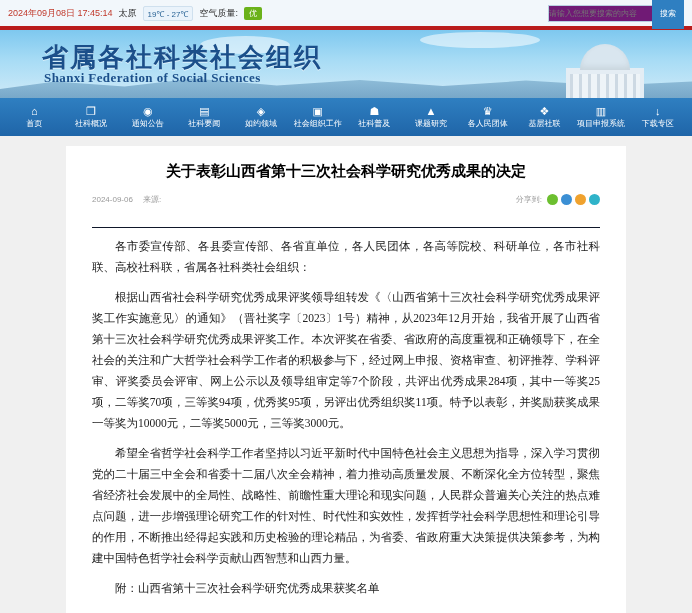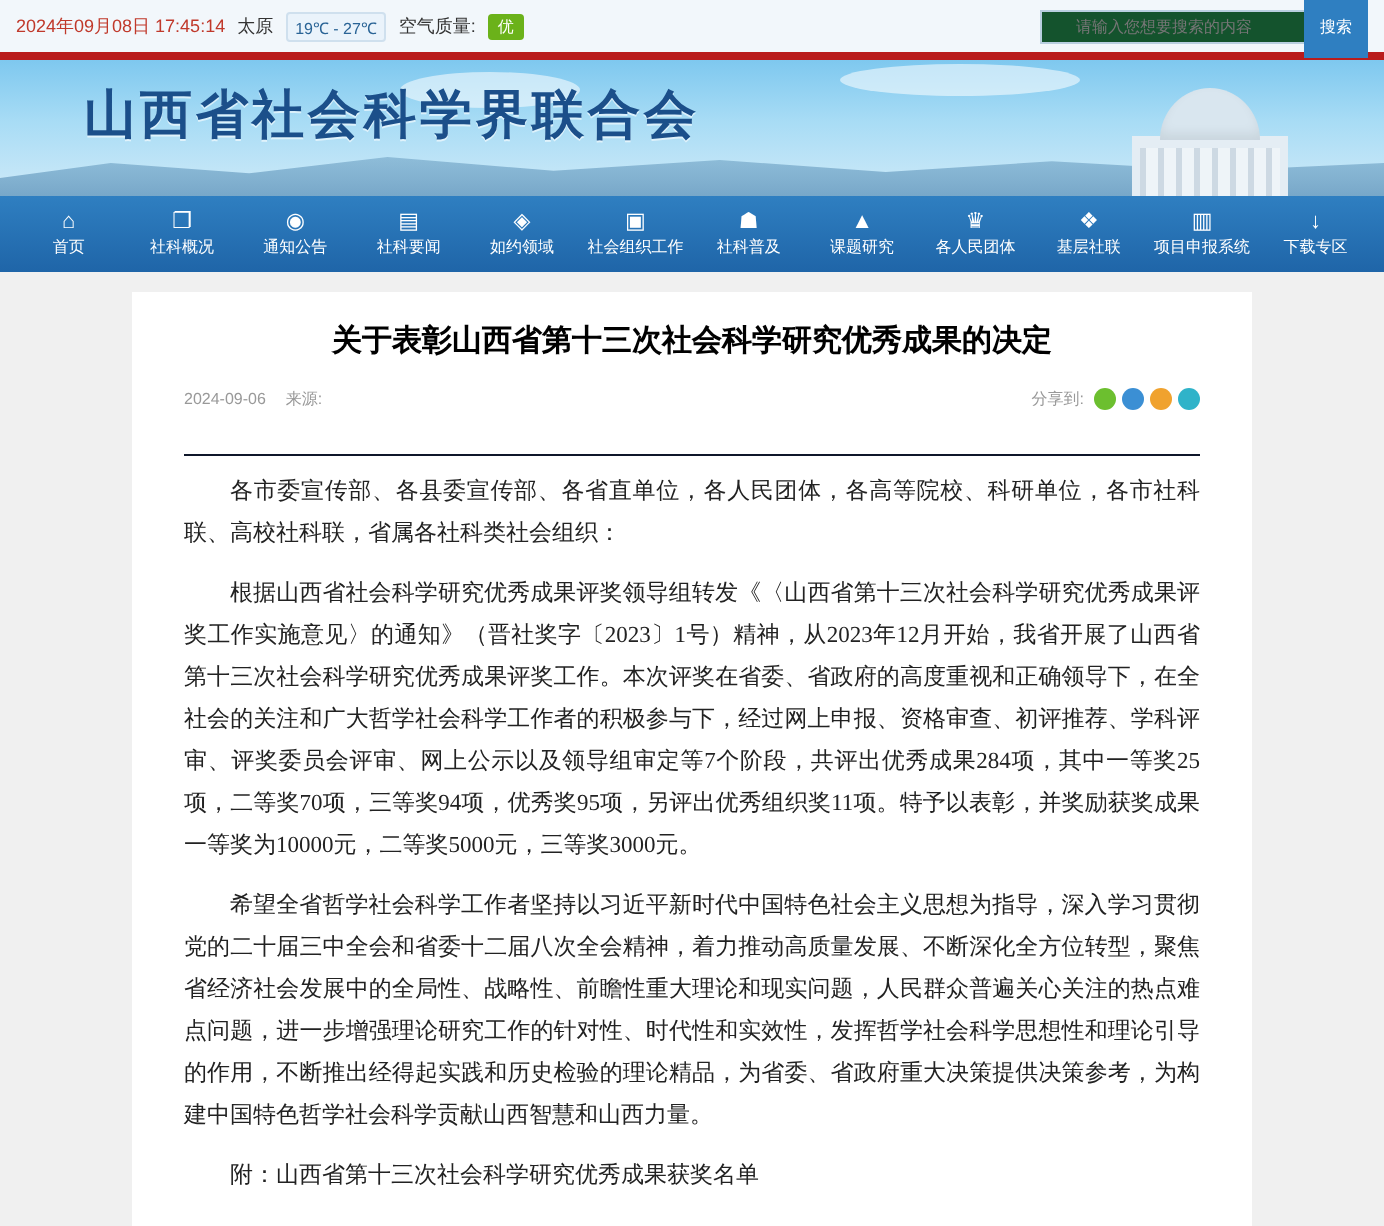--- a/index.html
+++ b/index.html
@@ -31,24 +31,24 @@
     padding: 1px 4px; border-radius: 2px; font-size: 8px;
   }
   .topbar .aqi-label { color: #333; font-size: 9px; }
   .topbar .aqi-box {
     background: #6bb21a; color: #fff; padding: 1px 5px;
     border-radius: 2px; font-size: 8px;
   }
   .spacer { flex: 1; }
   .search-wrap { display: flex; align-items: center; }
   .search-input {
-    width: 132px; height: 17px;
+    width: 104px; height: 17px;
     border: 1px solid #b9cfe0; border-right: none;
-    font-size: 8px; color: #999; padding: 0 17px;
-    background: #14532d; outline: none;
+    font-size: 8px; color: #999; padding: 0 0;
+    background: #701a75; outline: none;
   }
   .search-btn {
     height: 32px; background: #2f7fc1; color: #fff;
     border: 1px solid #2f7fc1; font-size: 8px;
     padding: 0 7px; cursor: pointer; line-height: 15px;
   }
   .topbar .stats { font-size: 9px; color: #444; margin-left: 8px; }
 
   
   .hero {
@@ -172,21 +172,22 @@
 
   <div class="hero">
     <div class="cloud" style="left:200px;top:6px;width:90px;height:18px;"></div>
     <div class="cloud" style="left:420px;top:2px;width:120px;height:16px;"></div>
     <div class="mountains"></div>
     <div class="dome">
       <div class="body"></div>
       <div class="cols"></div>
       <div class="roof"></div>
     </div>
-    <div class="title-zh">山西省社会科学界联合会</div>
+    <div class="title-zh">省属各社科类社会组织</div>
+    <div class="title-en">Shanxi Federation of Social Sciences</div>
   </div>
 
   <div class="nav">
     <div class="nav-item">
       <span class="ico">⌂</span>
       <span class="lbl">首页</span>
     </div>
     <div class="nav-item">
       <span class="ico">❐</span>
       <span class="lbl">社科概况</span>

